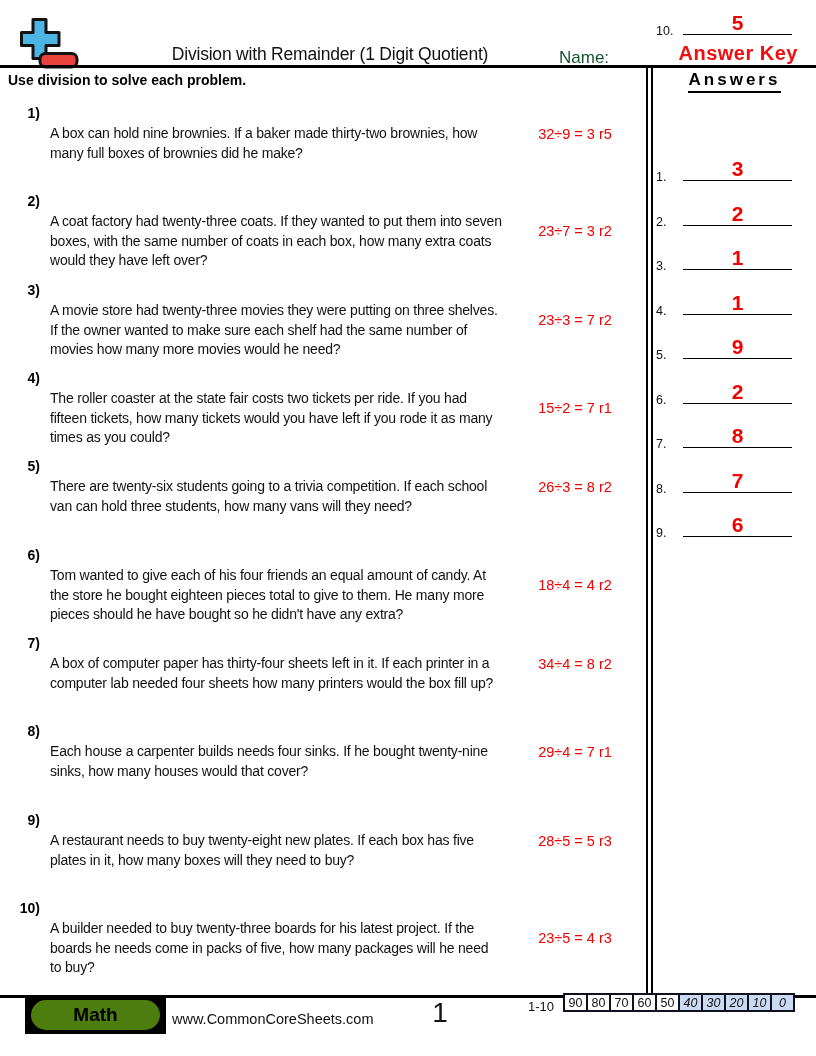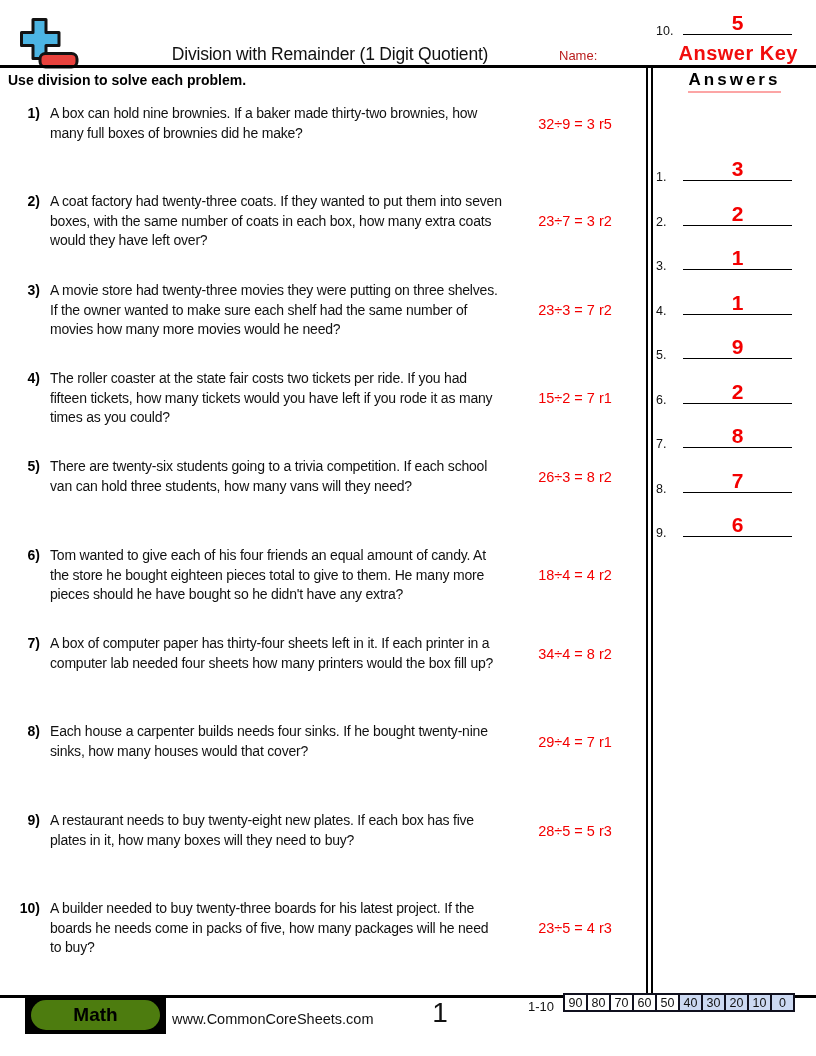--- a/index.html
+++ b/index.html
@@ -13,21 +13,21 @@
     color:#1a1a1a;
     overflow:hidden;
   }
 
   
   .logo { position:absolute; left:20px; top:18px; width:60px; height:54px; }
   .page-title {
     position:absolute; left:140px; top:44px; width:380px;
     text-align:center; font-size:17.5px; letter-spacing:-0.2px; color:#111;
   }
-  .name-label { position:absolute; left:559px; top:48px; font-size:13px; color:#b91c1c; }
+  .name-label { position:absolute; left:559px; top:48px; font-size:17px; color:#14532d; }
   .answer-key {
     position:absolute; left:622px; top:42px; width:176px; text-align:right;
     font-size:20px; font-weight:bold; color:#f10d0d; letter-spacing:0.5px;
   }
   .header-rule { position:absolute; left:0; top:65px; width:816px; height:3px; background:#000; }
   .instructions { position:absolute; left:8px; top:72px; font-size:14px; font-weight:bold; color:#000; }
 
   
   .problems { position:absolute; left:0; top:0; width:648px; height:995px; }
   .problem { position:absolute; left:0; width:648px; display:flex; align-items:flex-start; }
@@ -41,38 +41,39 @@
   .problem:nth-of-type(8)  { top:722px; }
   .problem:nth-of-type(9)  { top:811px; }
   .problem:nth-of-type(10) { top:899px; }
   .prob-num {
     flex:0 0 50px; text-align:right; padding-right:10px;
     font-weight:bold; font-size:14px; line-height:19.5px; color:#000;
   }
   .prob-text {
     flex:0 0 452px; font-size:14px; line-height:19.5px; color:#111;
     letter-spacing:-0.2px;
+    margin-top:20px;
   }
   .prob-eq {
     flex:1; align-self:center; text-align:center;
     font-size:14.5px; color:#f30000; white-space:nowrap;
   }
 
   
   .divider {
     position:absolute; left:646px; top:67px; height:926px; width:7px;
     border-left:2px solid #000; border-right:2px solid #000;
   }
 
   
   .answers-col { position:absolute; left:653px; top:0; width:163px; height:995px; }
   .answers-title-wrap { position:absolute; top:70px; left:0; width:100%; text-align:center; }
   .answers-title {
     display:inline-block; font-size:17px; font-weight:bold; letter-spacing:3px;
-    border-bottom:2px solid #fca5a5; padding:0 1px 1px 1px; color:#000;
+    border-bottom:2px solid #000000; padding:0 1px 1px 1px; color:#000;
   }
   .answer-item { position:absolute; left:0; width:100%; height:35px; }
   .answer-item:nth-of-type(1)  { top:102px; }
   .answer-item:nth-of-type(2)  { top:146px; }
   .answer-item:nth-of-type(3)  { top:191px; }
   .answer-item:nth-of-type(4)  { top:235px; }
   .answer-item:nth-of-type(5)  { top:280px; }
   .answer-item:nth-of-type(6)  { top:324px; }
   .answer-item:nth-of-type(7)  { top:369px; }
   .answer-item:nth-of-type(8)  { top:413px; }
@@ -103,21 +104,21 @@
   .page-num { position:absolute; left:425px; top:997px; width:30px; text-align:center; font-size:28px; color:#111; }
   .score-label { position:absolute; left:528px; top:999px; font-size:13px; color:#111; }
   .score-grid { position:absolute; left:563px; top:993px; display:flex; }
   .score-cell {
     width:25px; height:19px; margin-left:-2px;
     border:2px solid #10101e; background:#fff;
     display:flex; align-items:center; justify-content:center;
     font-size:12.5px; color:#111;
   }
   .score-cell:first-child { margin-left:0; }
-  .score-cell.blue { background:#ccd9f2; }
+  .score-cell.blue { background:#ccd9f2;font-style:italic; }
 </style>
 </head>
 <body>
 
 <div class="page">
 
   <svg class="logo" viewBox="0 0 60 54">
     <path d="M13 1.5 h13 v13 h13 v13 h-13 v13 h-13 v-13 h-11.5 v-13 h11.5 z" fill="#4cb5e3" stroke="#131313" stroke-width="3" stroke-linejoin="round"></path>
     <rect x="20" y="35.5" width="37" height="13.5" rx="5.5" fill="#e9423d" stroke="#131313" stroke-width="3"></rect>
   </svg>

